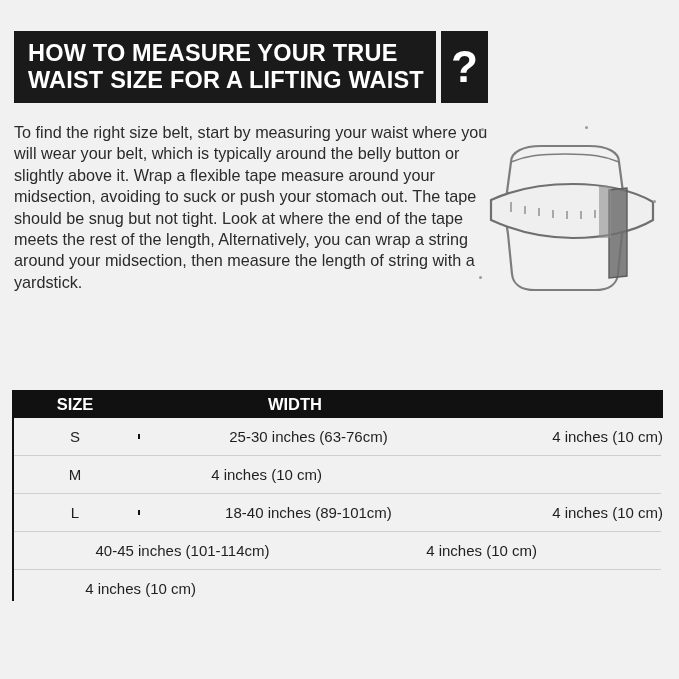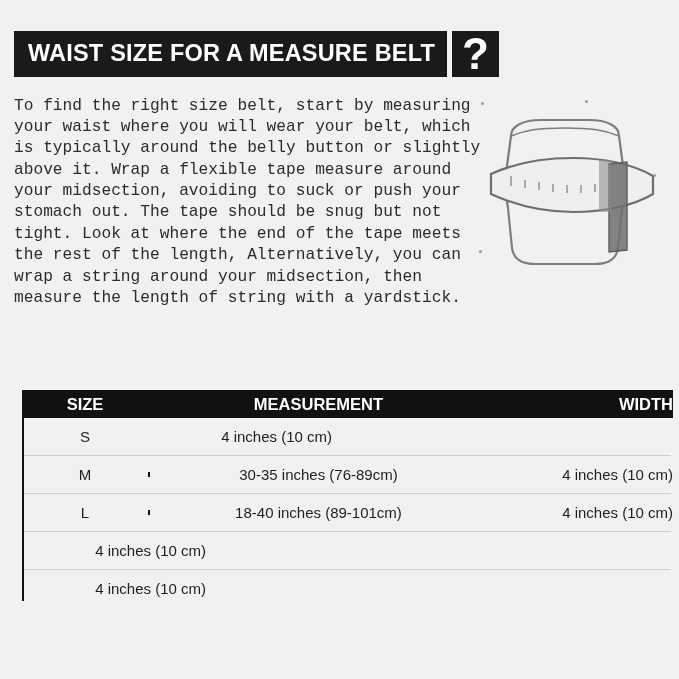--- a/index.html
+++ b/index.html
@@ -54,21 +54,20 @@
     font-size: 44px;
     font-weight: bold;
     line-height: 1;
   }
 
   
   .content-row {
     position: relative;
     margin-top: 19px;
     height: 200px;
-    font-family: Liberation Mono, monospace;
   }
   .paragraph {
     width: 474px;
     font-size: 16.2px;
     line-height: 1.32;
     color: #2b2b2b;
     text-align: left;
   }
 
   
@@ -83,21 +82,21 @@
     position: absolute;
     width: 3px;
     height: 3px;
     background: #9a9a9a;
     border-radius: 50%;
   }
 
   
   .table {
     position: absolute;
-    left: 22px;
+    left: 12px;
     top: 359px;
     width: 651px;
   }
   .thead {
     display: flex;
     background: #111111;
     color: #ffffff;
     height: 28px;
     align-items: center;
     font-weight: bold;
@@ -131,21 +130,22 @@
     margin: 0 2px;
   }
 </style>
 </head>
 <body>
 
 <div class="page">
 
   <div class="header-row">
     <div class="title-block">
-      <div class="title-line">WAIST SIZE FOR A MEASURE BELT</div>
+      <div class="title-line">HOW TO MEASURE YOUR TRUE</div>
+      <div class="title-line">WAIST SIZE FOR A LIFTING WAIST</div>
     </div>
     <div class="qmark-block">?</div>
   </div>
 
   <div class="content-row">
     <div class="paragraph">To find the right size belt, start by measuring your waist where you will wear your belt, which is typically around the belly button or slightly above it. Wrap a flexible tape measure around your midsection, avoiding to suck or push your stomach out. The tape should be snug but not tight. Look at where the end of the tape meets the rest of the length, Alternatively, you can wrap a string around your midsection, then measure the length of string with a yardstick.</div>
 
     <div class="illu">
       <span class="dot" style="left:4px; top:2px;"></span>
       <span class="dot" style="left:108px; top:0px;"></span>
@@ -177,45 +177,45 @@
         <path d="M132 64 L150 62 L150 150 L132 152 Z" stroke="#5d5d5d" stroke-width="1.4" fill="none"></path>
 
         <path d="M122 60 L134 60 L134 112 L122 112 Z" fill="#8d8d8d" opacity="0.6"></path>
       </svg>
     </div>
   </div>
 
   <div class="table">
     <div class="thead">
       <div class="col-size">SIZE</div>
-      <div class="col-meas">MEASUREMENT</div>
       <div class="col-width">WIDTH</div>
     </div>
 
     <div class="trow">
       <div class="col-size">S</div>
+      <div class="col-meas cellsep-left">25-30 inches (63-76cm)</div>
       <div class="col-width cellsep-left">4 inches (10 cm)</div>
     </div>
     <div class="rowline"></div>
 
     <div class="trow">
       <div class="col-size">M</div>
-      <div class="col-meas cellsep-left">30-35 inches (76-89cm)</div>
       <div class="col-width cellsep-left">4 inches (10 cm)</div>
     </div>
     <div class="rowline"></div>
 
     <div class="trow">
       <div class="col-size">L</div>
       <div class="col-meas cellsep-left">18-40 inches (89-101cm)</div>
       <div class="col-width cellsep-left">4 inches (10 cm)</div>
     </div>
     <div class="rowline"></div>
 
     <div class="trow">
+      <div class="col-meas cellsep-left">40-45 inches (101-114cm)</div>
       <div class="col-width cellsep-left">4 inches (10 cm)</div>
     </div>
     <div class="rowline"></div>
 
     <div class="trow">
       <div class="col-width cellsep-left">4 inches (10 cm)</div>
     </div>
   </div>
 
 </div>

